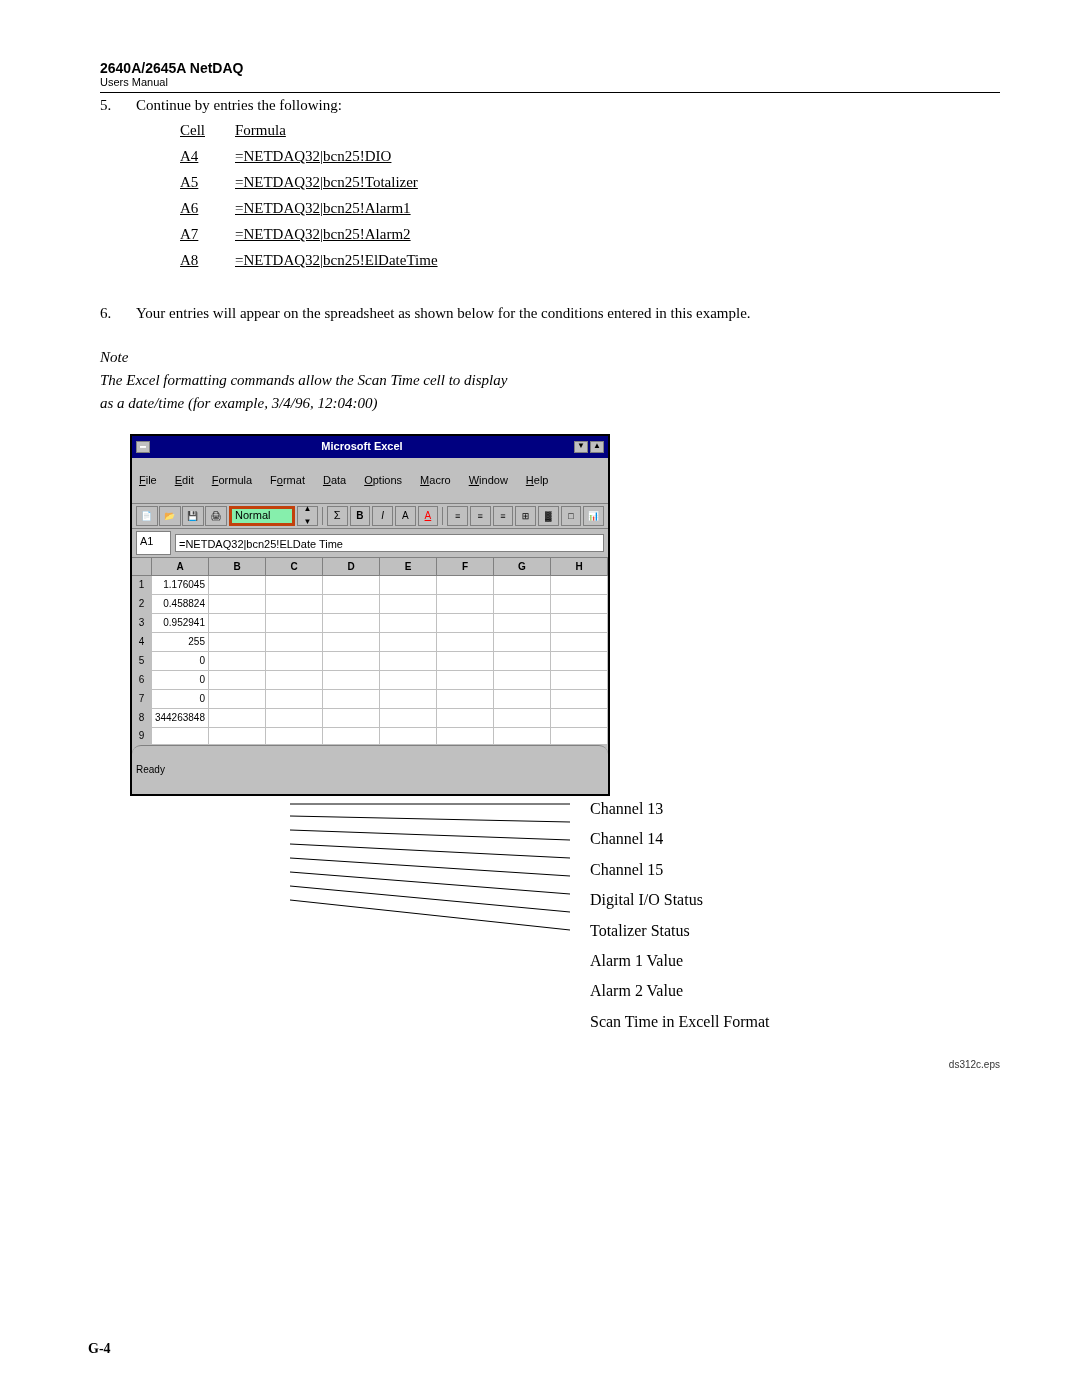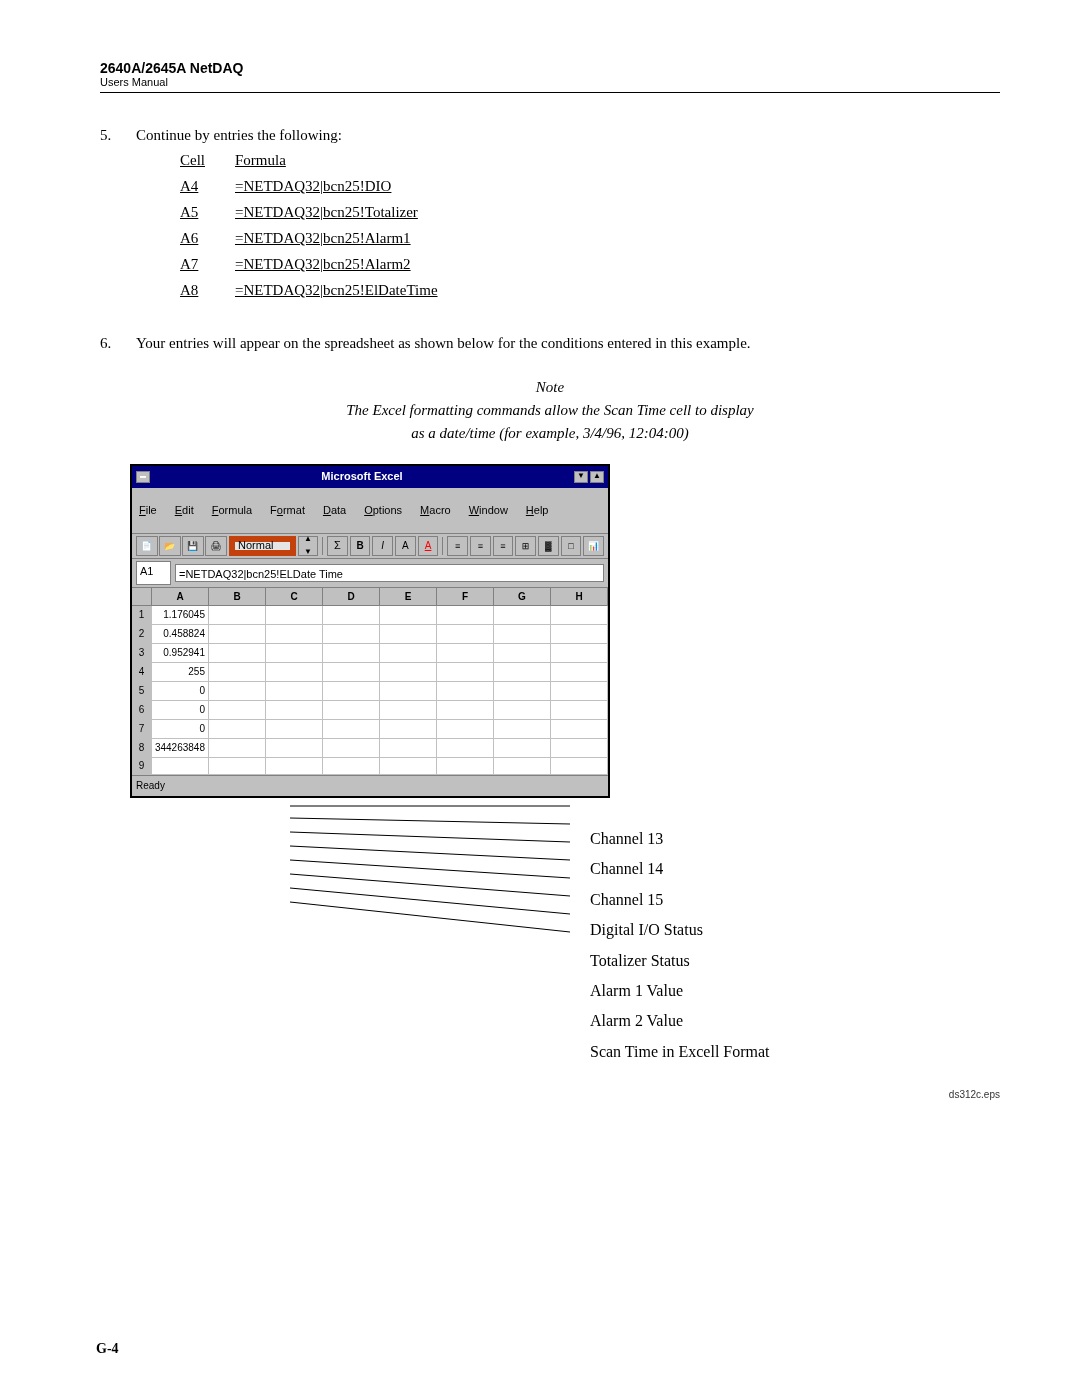--- a/index.html
+++ b/index.html
@@ -15,21 +15,20 @@
       width: 1080px;
       min-height: 1397px;
       padding: 60px 80px 60px 100px;
       position: relative;
     }
 
     
     .header {
       border-bottom: 1px solid #000;
       padding-bottom: 4px;
-      margin-bottom: 30px;
     }
     .header-title {
       font-family: Arial, sans-serif;
       font-weight: bold;
       font-size: 14px;
     }
     .header-subtitle {
       font-family: Arial, sans-serif;
       font-size: 11px;
     }
@@ -66,21 +65,21 @@
     }
     .formula-table td:first-child {
       text-decoration: underline;
     }
     .formula-table td:nth-child(2) {
       text-decoration: underline;
     }
 
     
     .note-section {
-      text-align: center;
+      text-align: left;
       margin: 20px 0 10px 0;
     }
     .note-title {
       font-style: italic;
       font-size: 15px;
     }
     .note-body {
       font-style: italic;
       font-size: 15px;
       line-height: 1.5;
@@ -173,22 +172,22 @@
       font-size: 10px;
       cursor: pointer;
     }
     .toolbar-group {
       display: flex;
       gap: 1px;
     }
     .font-box {
       width: 70px;
       height: 20px;
-      background: #e5e5e5;
-      border: 6px solid #c2410c;
+      background: #86efac;
+      border: 3px solid #c2410c;
       padding: 1px 3px;
       font-size: 11px;
       display: flex;
       align-items: center;
     }
     .toolbar-separator {
       width: 1px;
       height: 18px;
       background: #808080;
       margin: 0 2px;
@@ -286,30 +285,31 @@
       display: flex;
       align-items: center;
       justify-content: flex-end;
       background: #fff;
       overflow: hidden;
     }
 
     
     .excel-statusbar {
       background: #c0c0c0;
-      padding: 2px 4px;
+      padding: 16px 4px;
       font-size: 10px;
       border-top: 1px solid #808080;
+      border-radius: 9px;
     }
 
     
     .footer {
       position: absolute;
       bottom: 40px;
-      left: 96px;
+      left: 88px;
       font-size: 14px;
       font-weight: bold;
     }
 
     .caption-text {
       font-size: 10px;
       text-align: right;
       margin-top: 4px;
       font-family: Arial, sans-serif;
       color: #333;

